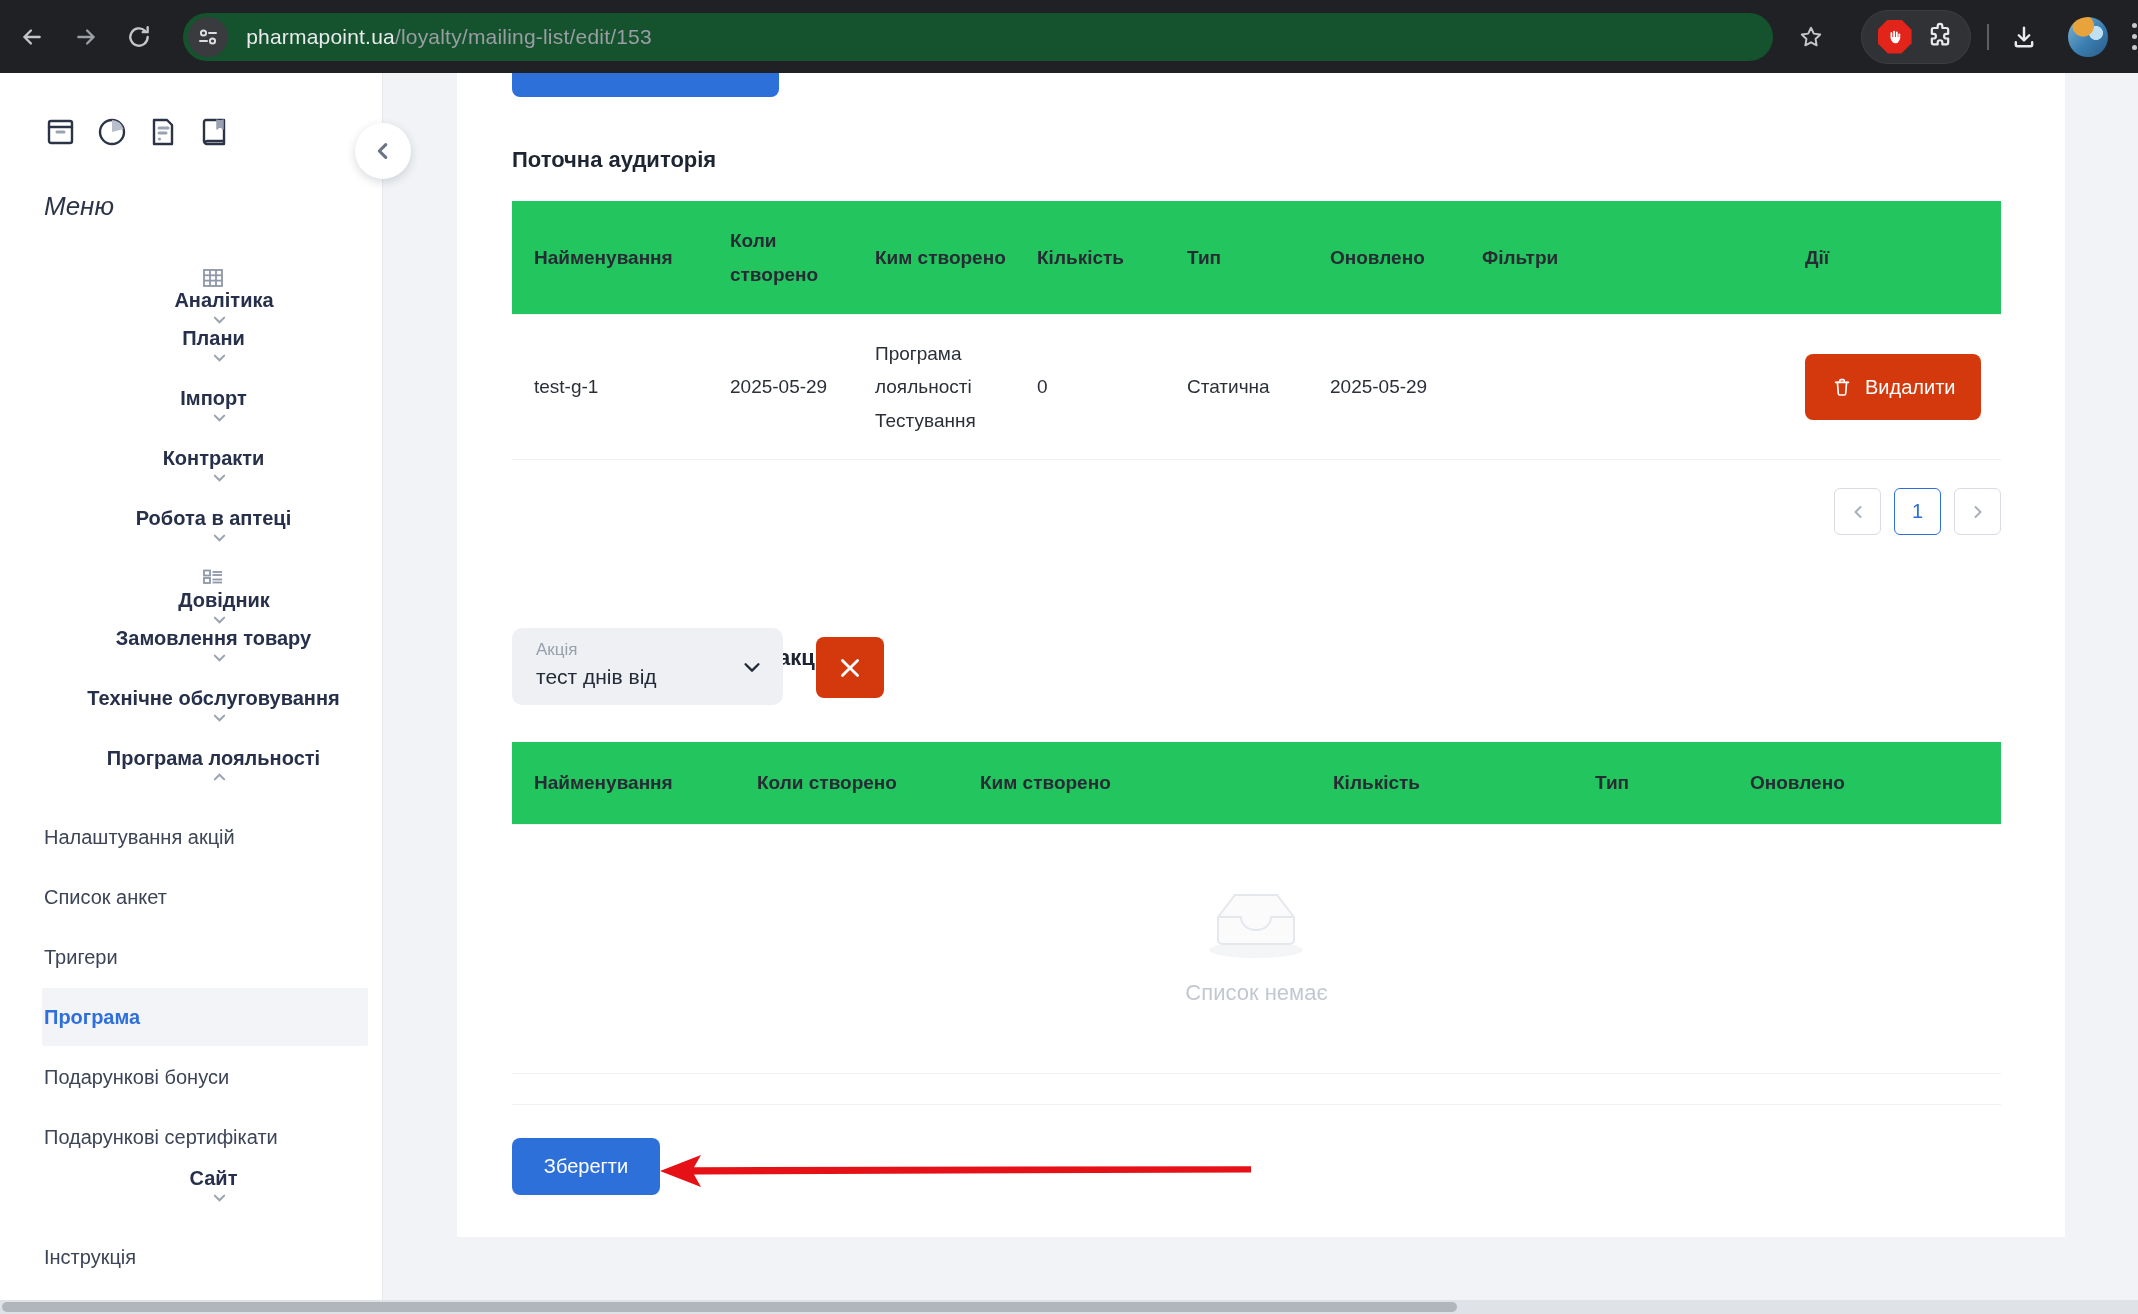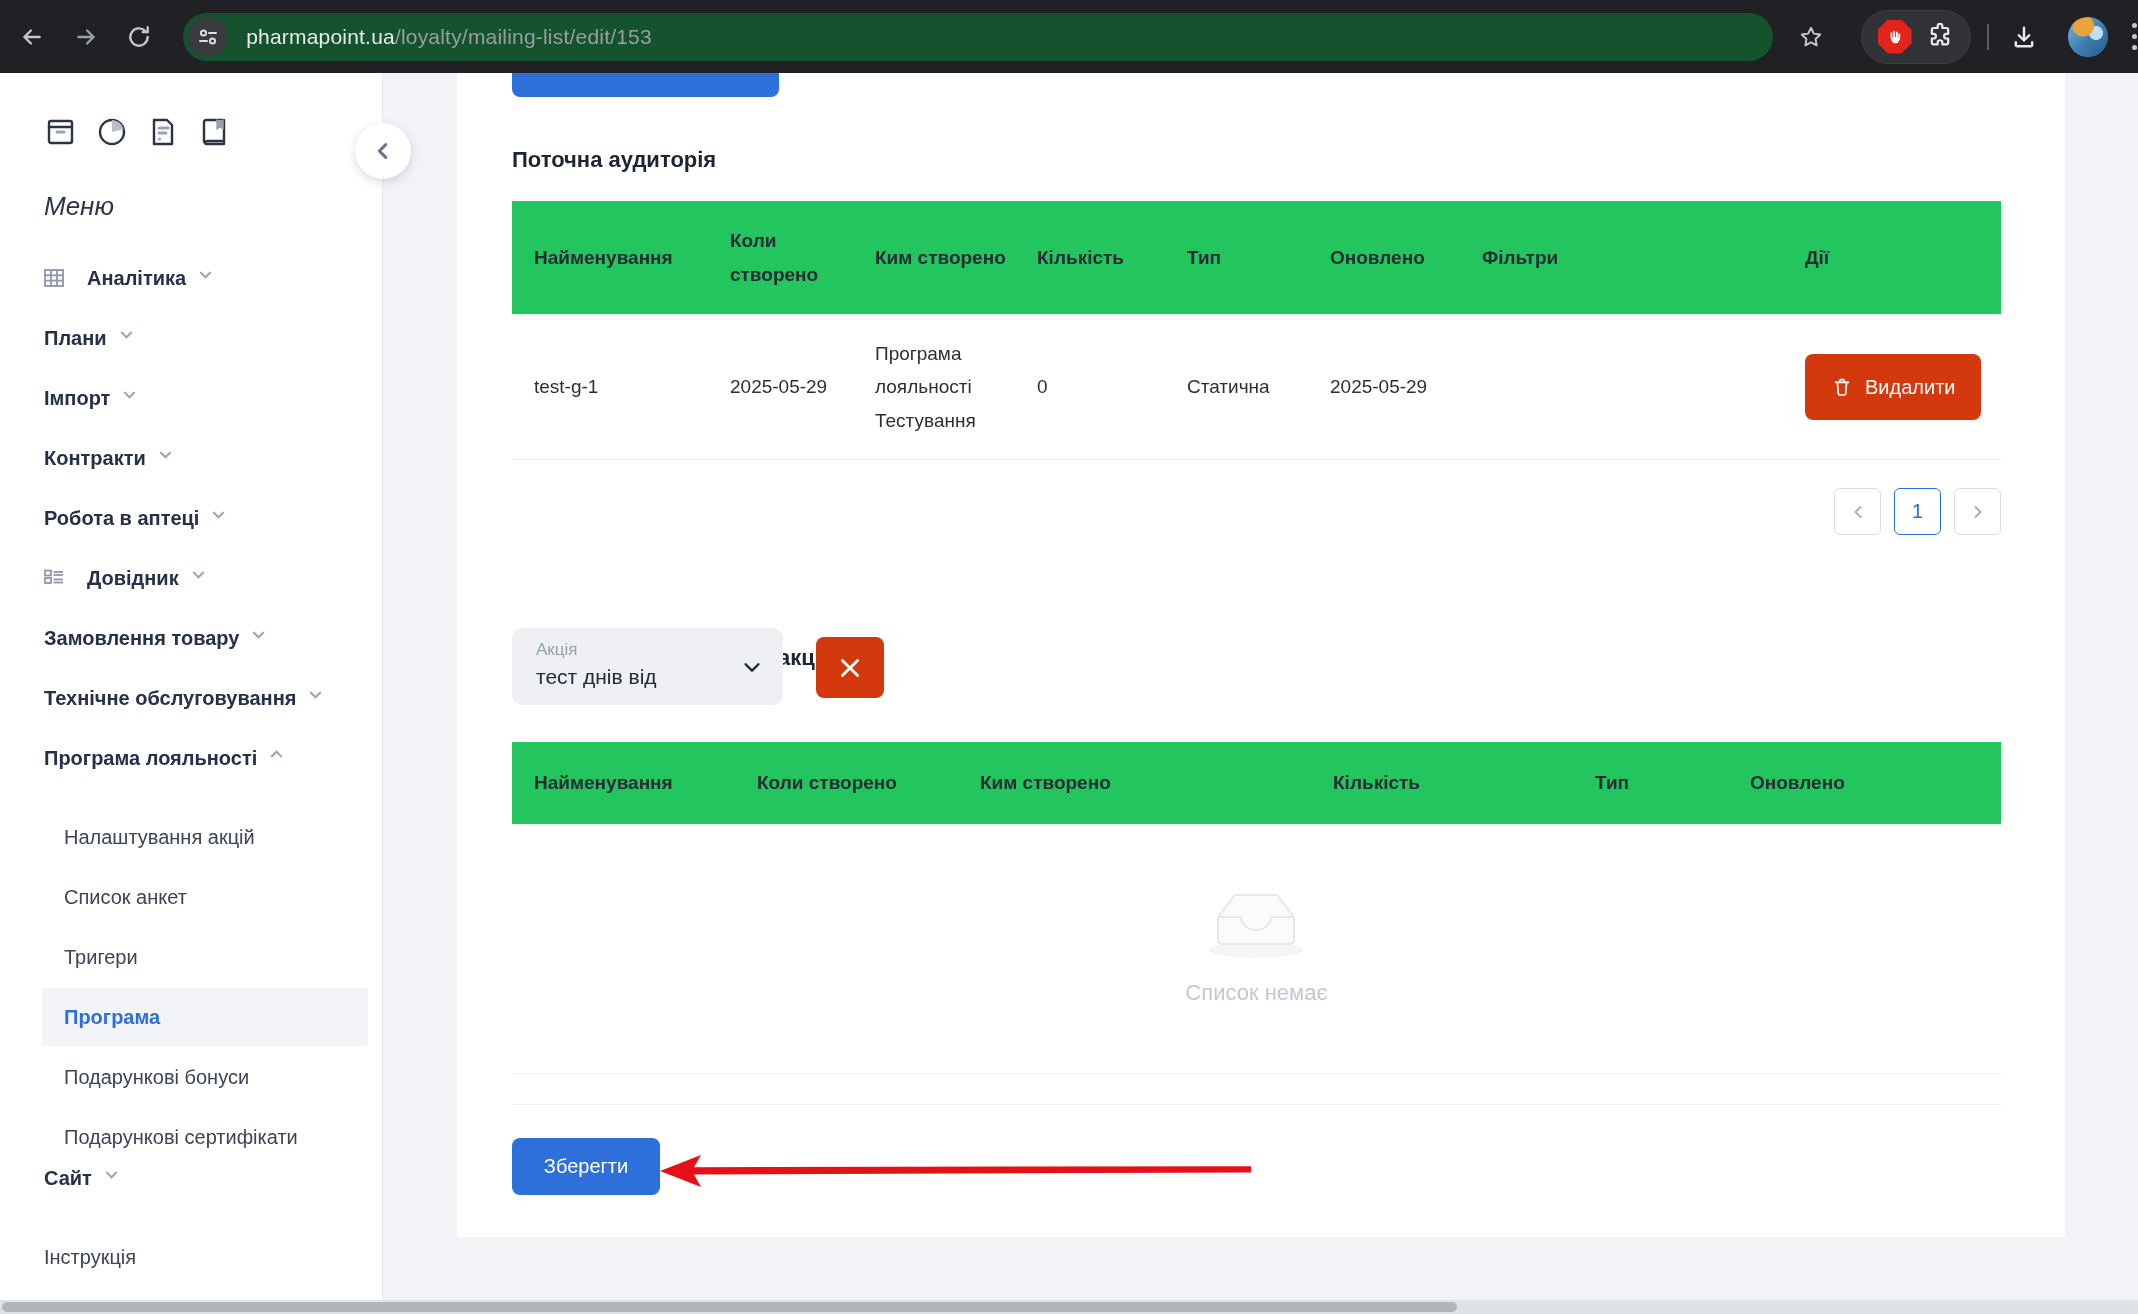--- a/index.html
+++ b/index.html
@@ -29,26 +29,26 @@
   
   .app { position:relative; display:flex; width:2138px; height:1227px; }
   .sidebar { position:relative; width:383px; height:1227px; background:#ffffff; border-right:1px solid #e7e9ee; flex:none; }
   .main { position:relative; flex:1; height:1227px; background:#f1f3f6; }
 
   
   .side-icons { position:absolute; left:44px; top:42px; display:flex; gap:17px; }
   .side-icons .sic { width:34px; height:34px; cursor:pointer; }
   .menu-title { position:absolute; left:44px; top:118px; font-size:26px; font-weight:500; color:#2c3547;font-style:italic; }
   .nav { position:absolute; left:0; top:194px; width:383px; }
-  .nav-item { position:relative; height:60px; display:flex; align-items:flex-start; padding-left:44px; cursor:pointer; }
+  .nav-item { position:relative; height:60px; display:flex; align-items:center; padding-left:44px; cursor:pointer;flex-direction:column; }
   .nav-item .lbl { font-size:20px; font-weight:700; color:#27304a; position:relative; z-index:1; }
   .nav-item.with-ic { padding-left:43px; }
   .nav-item.with-ic .lbl { margin-left:22px; }
   .nav-item .chev { margin-left:12px; position:relative; z-index:1; }
-  .sub-item { position:relative; height:60px; display:flex; align-items:center; padding-left:64px; cursor:pointer; }
+  .sub-item { position:relative; height:60px; display:flex; align-items:center; padding-left:44px; cursor:pointer; }
   .sub-item .lbl { font-size:20px; font-weight:400; color:#3c4456; position:relative; z-index:1; }
   .sub-item.active .lbl { color:#2e6fdb; font-weight:700; }
   .sub-item.active .hl { position:absolute; left:42px; right:15px; top:1px; bottom:1px; background:#f2f4f8; border-radius:2px; }
   .collapse-btn { position:absolute; left:355px; top:50px; width:56px; height:56px; border-radius:50%; background:#fff;
                   box-shadow:0 3px 10px rgba(40,50,70,.18); display:flex; align-items:center; justify-content:center; cursor:pointer; z-index:5; }
 
   
   .card { position:absolute; left:74px; top:0; width:1608px; height:1164px; background:#ffffff; }
   .cut-btn { position:absolute; left:55px; top:0; width:267px; height:24px; background:#2e70d9; border-radius:0 0 8px 8px; cursor:pointer; }
   .h-sec { position:absolute; left:55px; font-size:22px; font-weight:700; color:#1d2532; }

